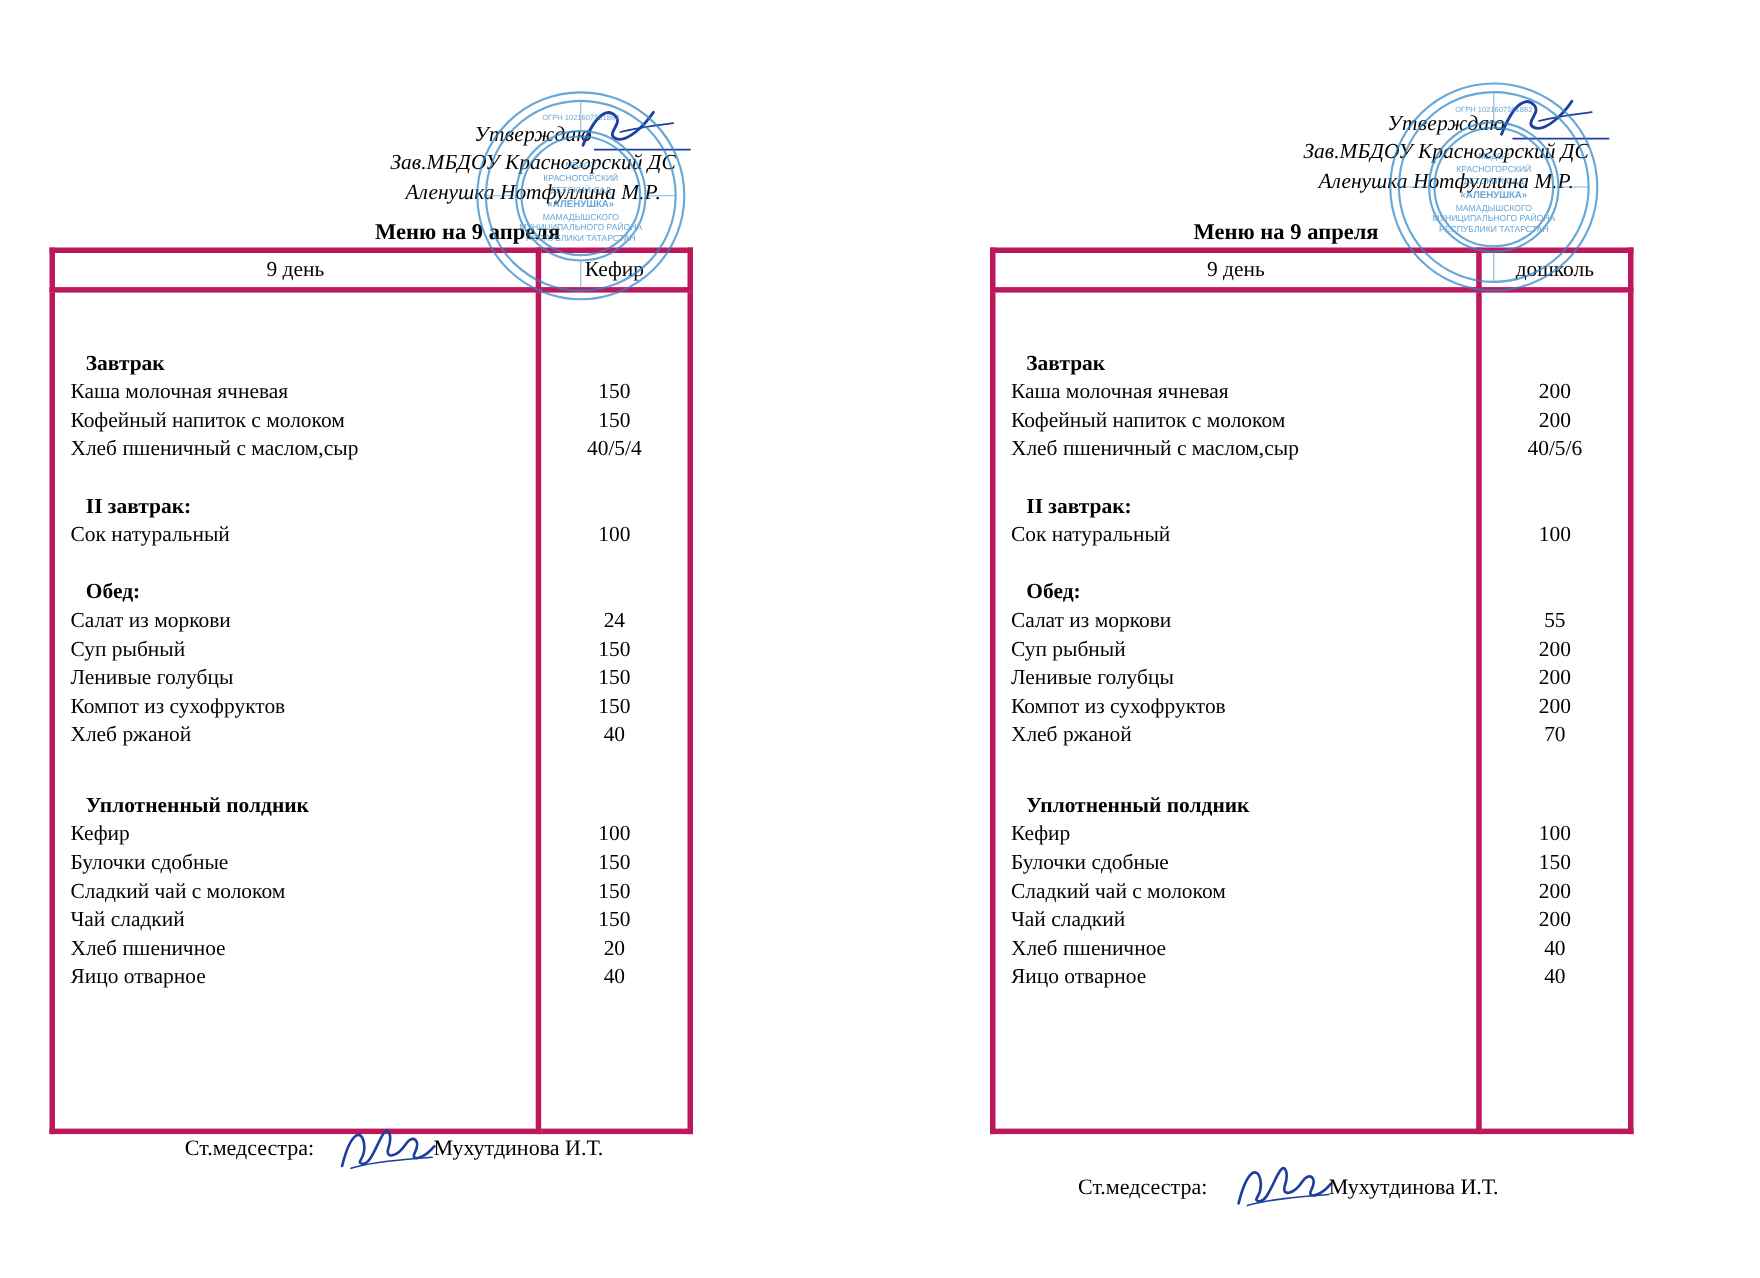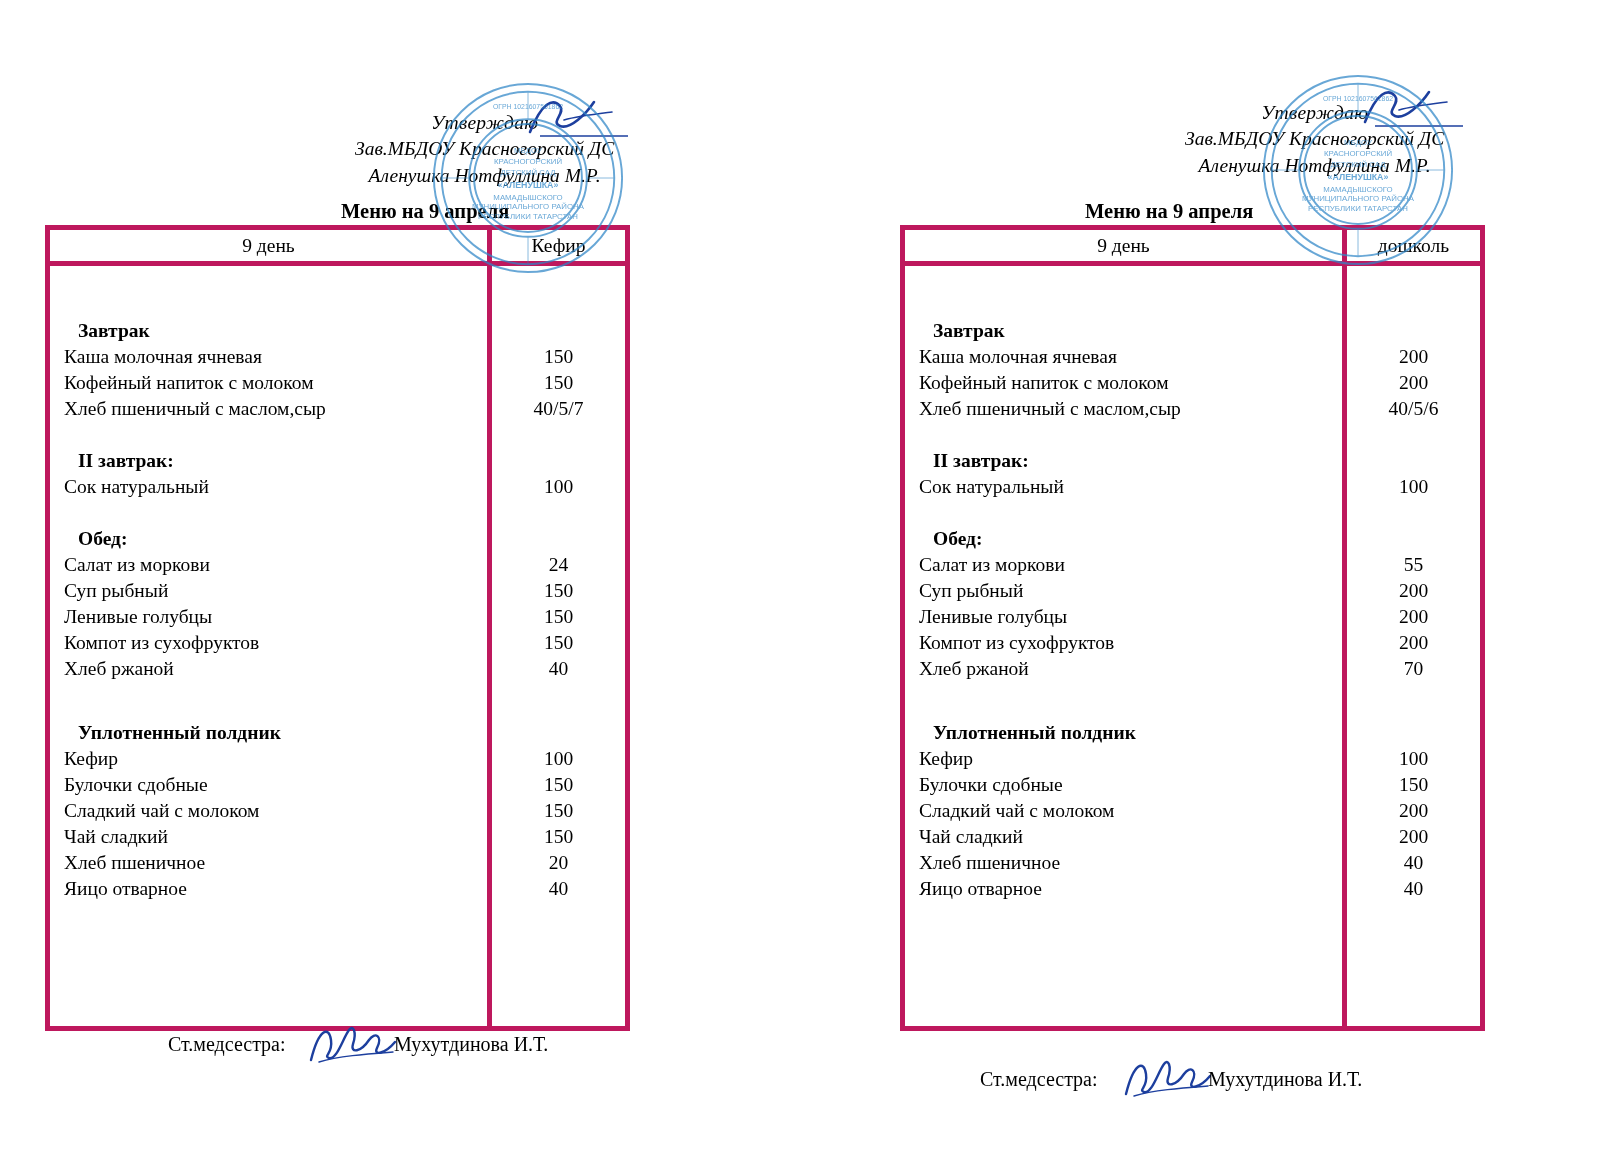--- a/index.html
+++ b/index.html
@@ -159,21 +159,21 @@
               <li style="padding-left: 14px;">Чай сладкий</li>
               <li style="padding-left: 14px;">Хлеб пшеничное</li>
               <li style="padding-left: 14px;">Яицо отварное</li>
             </ul>
         </td>
         <td class="col-qty body-cell">
           <ul class="dish-list qty-list" id="qty-0" style="padding-top: 52px;">
               <li>&nbsp;</li>
               <li>150</li>
               <li>150</li>
-              <li>40/5/7</li>
+              <li>40/5/4</li>
               <li class="spacer">&nbsp;</li>
               <li>&nbsp;</li>
               <li>100</li>
               <li class="spacer">&nbsp;</li>
               <li>&nbsp;</li>
               <li>24</li>
               <li>150</li>
               <li>150</li>
               <li>150</li>
               <li>40</li>

